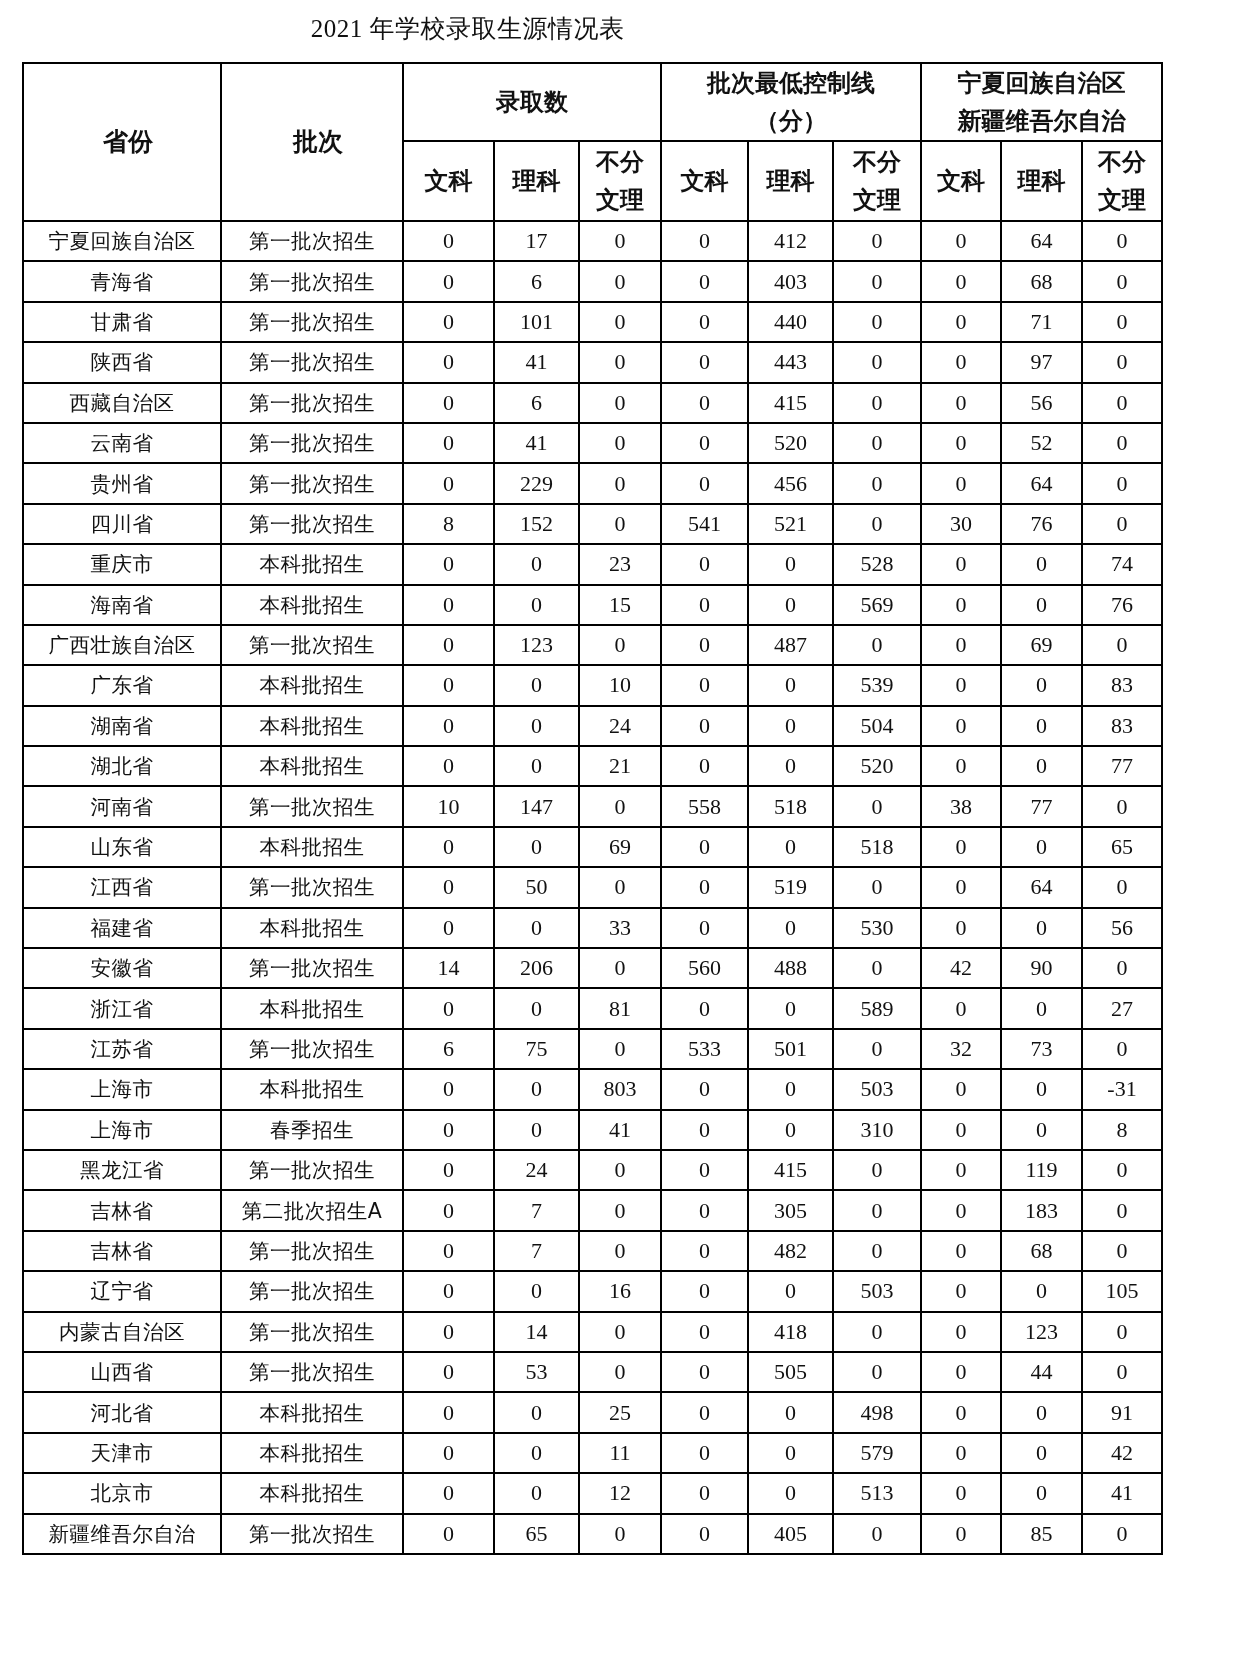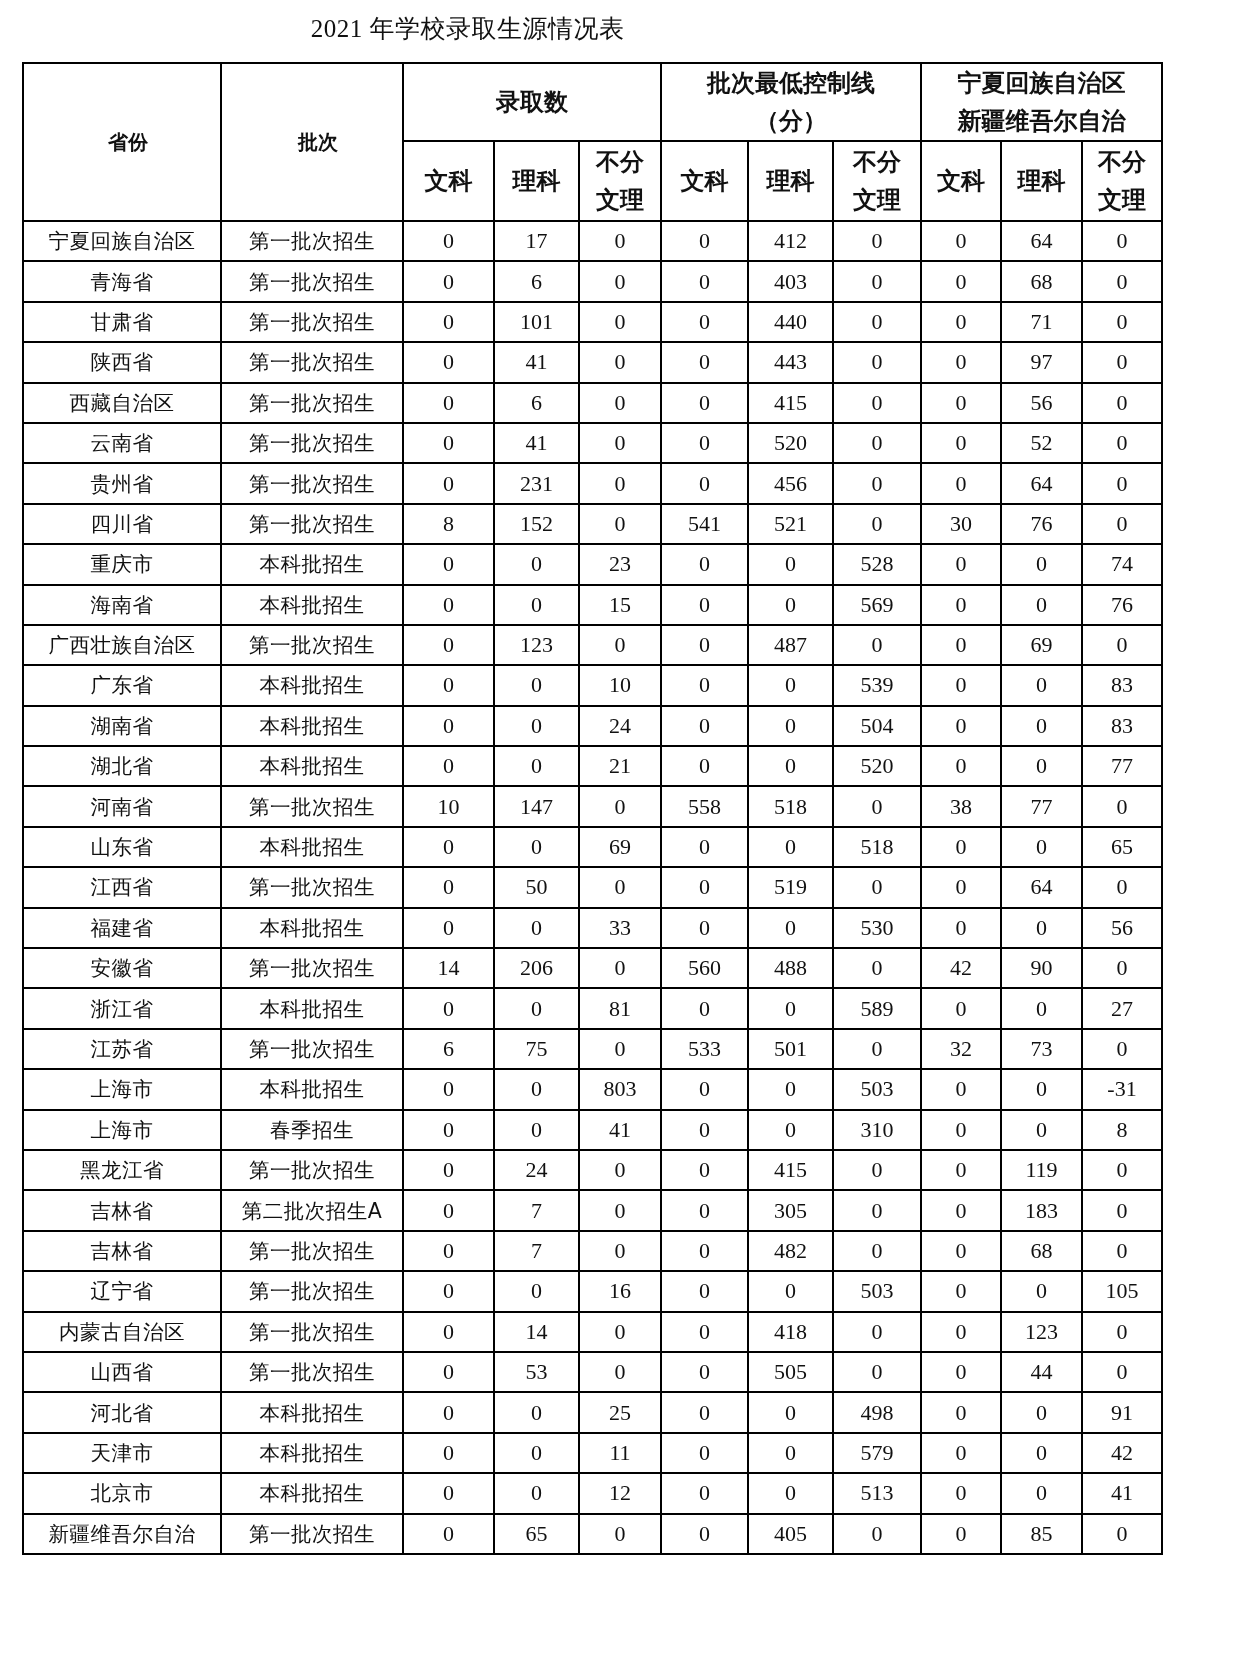--- a/index.html
+++ b/index.html
@@ -9,21 +9,21 @@
            font-size: 25px; letter-spacing: 0.5px; }
   .title span { display: inline-block; margin-left: -60px; }
   table { position: absolute; left: 22px; top: 62px; border-collapse: collapse;
           table-layout: fixed; }
   td, th { border: 2px solid #000; text-align: center; vertical-align: middle;
            padding: 0; overflow: hidden; white-space: nowrap; }
   th { font-family: "DejaVu Sans", "Liberation Sans", sans-serif; font-weight: bold;
        font-size: 24px; line-height: 38px; }
   th.group { height: 76px; }
   th.sub { height: 78px; }
-  th.main { font-size: 20px; padding-left: 12px; }
+  th.main { font-size: 25px; padding-left: 12px; }
   td { height: 38.4px; font-size: 21px; line-height: 22px; }
   td.prov, td.batch { font-family: "DejaVu Sans", "Liberation Sans", sans-serif;
                       font-size: 20.5px; letter-spacing: 0.5px; }
   td.num { font-family: "Liberation Serif", "DejaVu Serif", serif; font-size: 22px; }
 </style>
 </head>
 <body>
 
 <div class="title"><span>2021 年学校录取生源情况表</span></div>
 
@@ -164,21 +164,21 @@
         <td class="num">520</td>
         <td class="num">0</td>
         <td class="num">0</td>
         <td class="num">52</td>
         <td class="num">0</td>
       </tr>
       <tr>
         <td class="prov">贵州省</td>
         <td class="batch">第一批次招生</td>
         <td class="num">0</td>
-        <td class="num">231</td>
+        <td class="num">229</td>
         <td class="num">0</td>
         <td class="num">0</td>
         <td class="num">456</td>
         <td class="num">0</td>
         <td class="num">0</td>
         <td class="num">64</td>
         <td class="num">0</td>
       </tr>
       <tr>
         <td class="prov">四川省</td>

